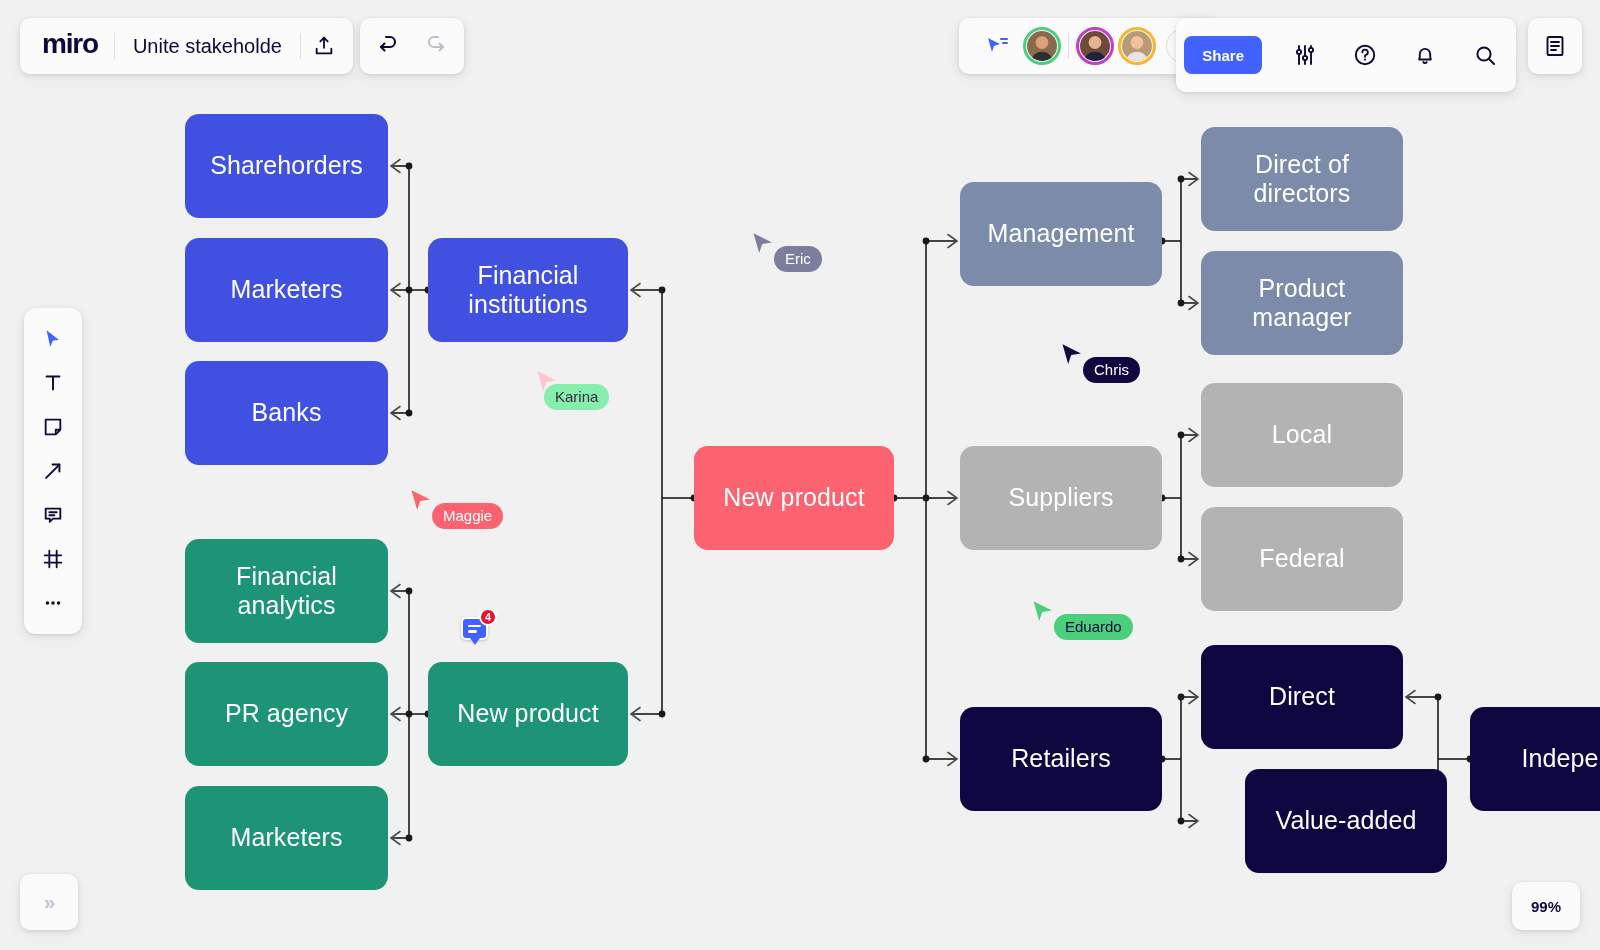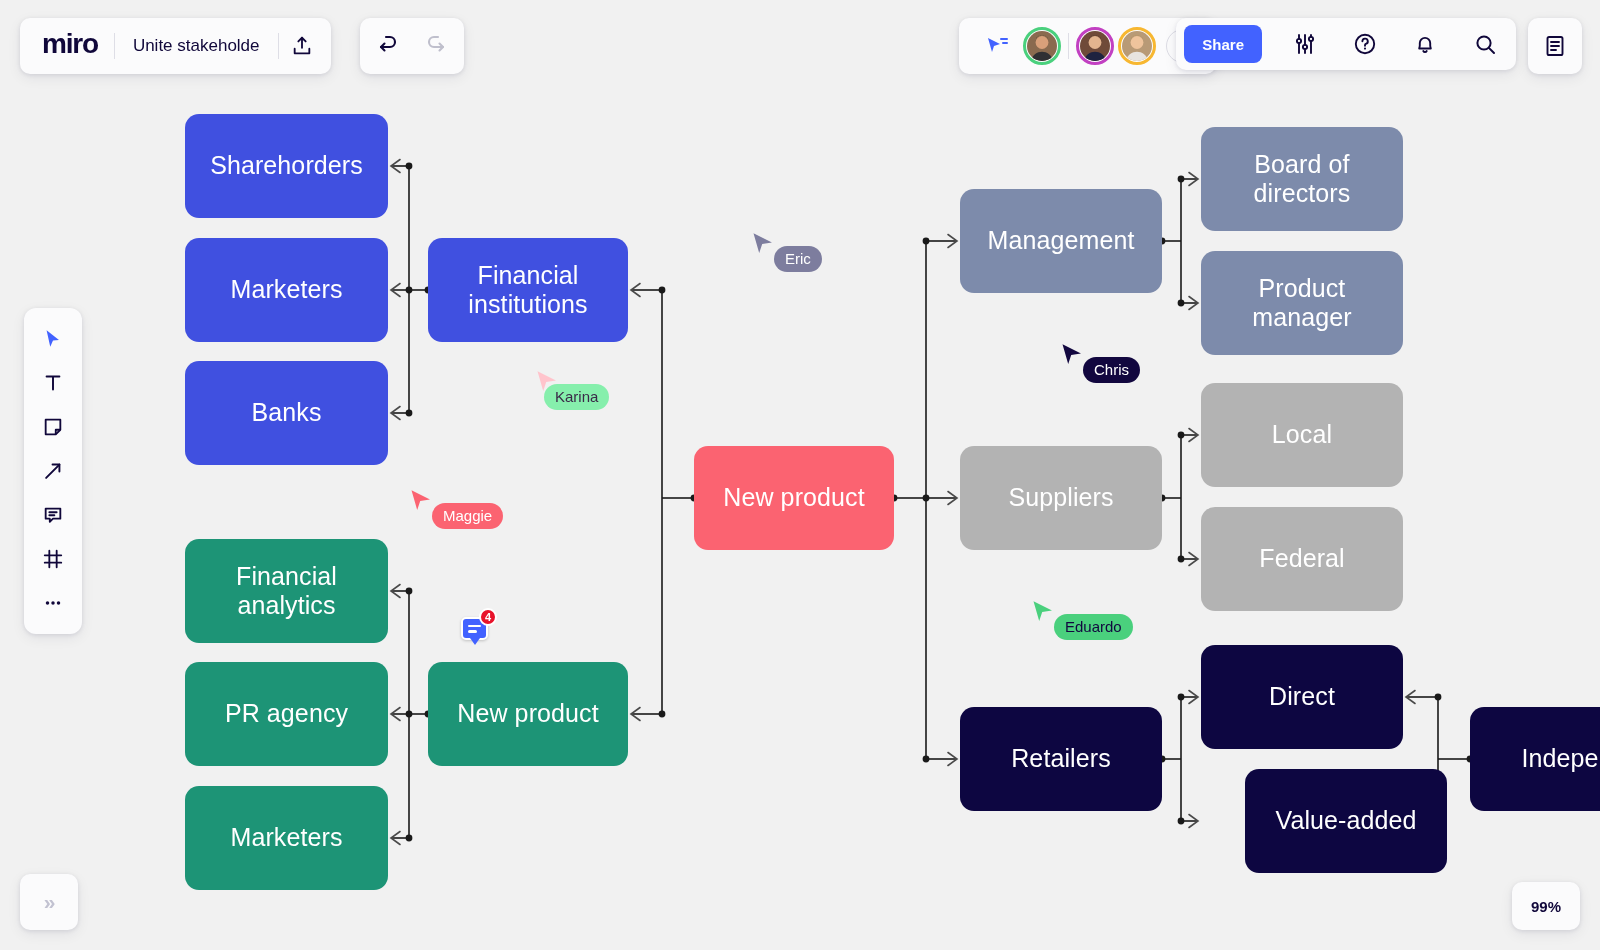--- a/index.html
+++ b/index.html
@@ -75,41 +75,41 @@
     display: flex; align-items: center;
   }
 
   #topbar-left { left: 20px; top: 18px; height: 56px; padding: 0 6px; gap: 0; }
   .miro-logo {
     font-size: 28px; font-weight: 800; letter-spacing: -1.2px;
     color: #10073a; padding: 0 16px 4px 16px;
   }
   .vdiv { width: 1px; height: 26px; background: #dedee6; }
   .doc-title {
-    font-size: 17px; color: #10073a; padding: 0 18px; max-width: 190px;
+    font-size: 20px; color: #10073a; padding: 0 18px; max-width: 190px;
     overflow: hidden; white-space: nowrap;
   }
   .icon-btn {
     width: 46px; height: 46px; border-radius: 8px;
     display: flex; align-items: center; justify-content: center;
     background: transparent; border: none; cursor: pointer;
   }
 
   #topbar-undo { left: 360px; top: 18px; height: 56px; padding: 0 6px; }
 
   #topbar-collab { right: 384px; top: 18px; height: 56px; padding: 0 16px; gap: 0; }
   .count-pill {
     width: 34px; height: 34px; border-radius: 50%;
     border: 1.5px solid #dcdce4; color: #10073a;
     font-size: 14px; font-weight: 600;
     display: flex; align-items: center; justify-content: center;
     margin-left: 8px;
   }
 
-  #topbar-actions { right: 84px; top: 18px; height: 52px; padding: 0 8px; gap: 14px; }
+  #topbar-actions { right: 84px; top: 18px; height: 74px; padding: 0 8px; gap: 14px; }
   .share-btn {
     background: #4262ff; color: #fff; border: none; border-radius: 8px;
     height: 38px; padding: 0 18px; font-size: 15px; font-weight: 700;
     cursor: pointer; font-family: "Liberation Sans", sans-serif;
     margin-right: 6px;
   }
 
   #topbar-notes { right: 18px; top: 18px; height: 56px; width: 54px; justify-content: center; }
 
   #toolbar {
@@ -239,25 +239,25 @@
         </div>
         <div class="node" style="left: 185px; top: 786px; width: 203px; height: 104px; background: rgb(29, 148, 118);">
           <span style="white-space: pre-line;">Marketers</span>
         </div>
         <div class="node" style="left: 428px; top: 662px; width: 200px; height: 104px; background: rgb(29, 148, 118);">
           <span style="white-space: pre-line;">New product</span>
         </div>
         <div class="node" style="left: 694px; top: 446px; width: 200px; height: 104px; background: rgb(251, 99, 113);">
           <span style="white-space: pre-line;">New product</span>
         </div>
-        <div class="node" style="left: 960px; top: 189px; width: 202px; height: 104px; background: rgb(125, 139, 171);">
+        <div class="node" style="left: 960px; top: 182px; width: 202px; height: 104px; background: rgb(125, 139, 171);">
           <span style="white-space: pre-line;">Management</span>
         </div>
         <div class="node" style="left: 1201px; top: 127px; width: 202px; height: 104px; background: rgb(125, 139, 171);">
-          <span style="white-space: pre-line;">Board of
+          <span style="white-space: pre-line;">Direct of
 directors</span>
         </div>
         <div class="node" style="left: 1201px; top: 251px; width: 202px; height: 104px; background: rgb(125, 139, 171);">
           <span style="white-space: pre-line;">Product
 manager</span>
         </div>
         <div class="node" style="left: 960px; top: 446px; width: 202px; height: 104px; background: rgb(179, 179, 179);">
           <span style="white-space: pre-line;">Suppliers</span>
         </div>
         <div class="node" style="left: 1201px; top: 383px; width: 202px; height: 104px; background: rgb(179, 179, 179);">

